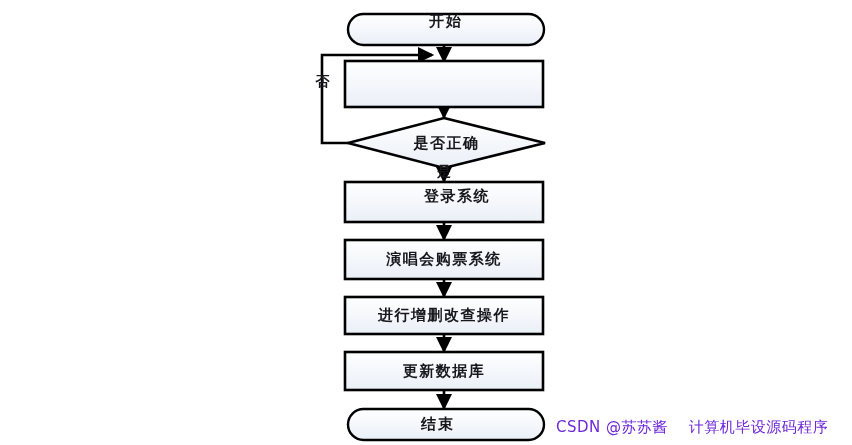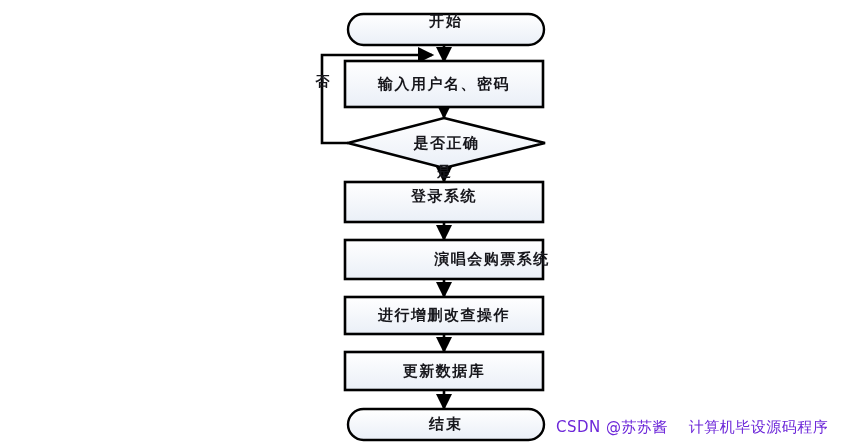--- a/index.html
+++ b/index.html
@@ -114,33 +114,32 @@
 
     <rect x="345" y="297" width="198" height="37" fill="url(#nodeGrad)" stroke="#000000" stroke-width="2.6"></rect>
 
     <rect x="345" y="352" width="198" height="38" fill="url(#nodeGrad)" stroke="#000000" stroke-width="2.6"></rect>
 
     <rect x="348" y="409" width="196" height="31" rx="15.5" ry="15.5" fill="url(#nodeGrad)" stroke="#000000" stroke-width="2.4"></rect>
   </svg>
 
   <div class="node-label term" style="left:348px; top:14px; width:196px; height:15px;">开始</div>
 
-  <div class="node-label" style="left:345px; top:61px; width:198px; height:46px;">输入用户名、密码</div>
 
   <div class="node-label" style="left:348px; top:118px; width:197px; height:50px;">是否正确</div>
 
-  <div class="node-label" style="left:345px; top:182px; width:198px; height:28px;">登录系统</div>
+  <div class="node-label" style="left:358px; top:182px; width:198px; height:28px;">登录系统</div>
 
-  <div class="node-label" style="left:345px; top:240px; width:198px; height:39px;margin-left:48px;">演唱会购票系统</div>
+  <div class="node-label" style="left:345px; top:240px; width:198px; height:39px;">演唱会购票系统</div>
 
   <div class="node-label" style="left:345px; top:297px; width:198px; height:37px;">进行增删改查操作</div>
 
   <div class="node-label" style="left:345px; top:352px; width:198px; height:38px;">更新数据库</div>
 
-  <div class="node-label term" style="left:348px; top:409px; width:196px; height:31px;border-radius:6px;">结束</div>
+  <div class="node-label term" style="left:340px; top:409px; width:196px; height:31px;border-radius:6px;">结束</div>
 
   <div class="edge-label vertical" style="left:314px; top:63px;">否</div>
 
   <div class="edge-label" style="left:437px; top:163px;">是</div>
 
   <div class="watermark" style="left:556px; top:418px;">CSDN @苏苏酱　 计算机毕设源码程序</div>
 
 </div>
 
 </body></html>

